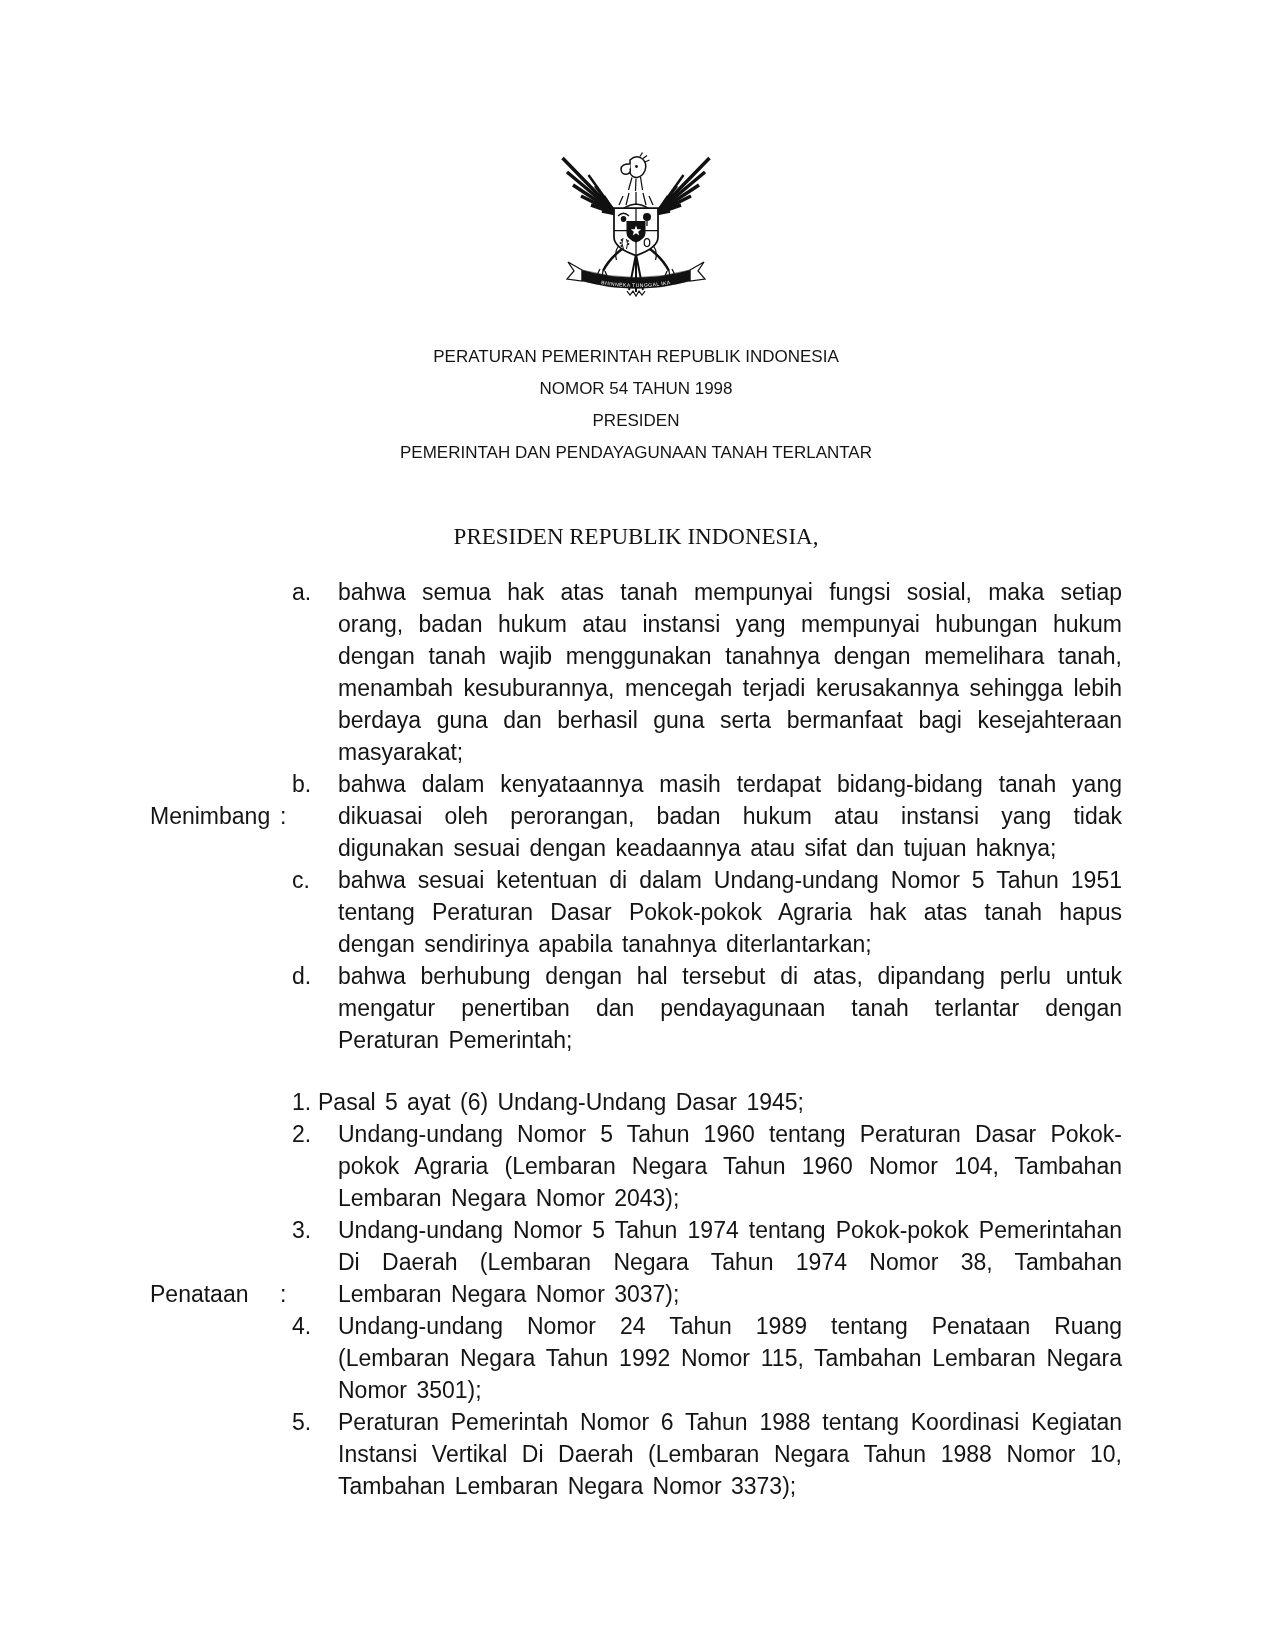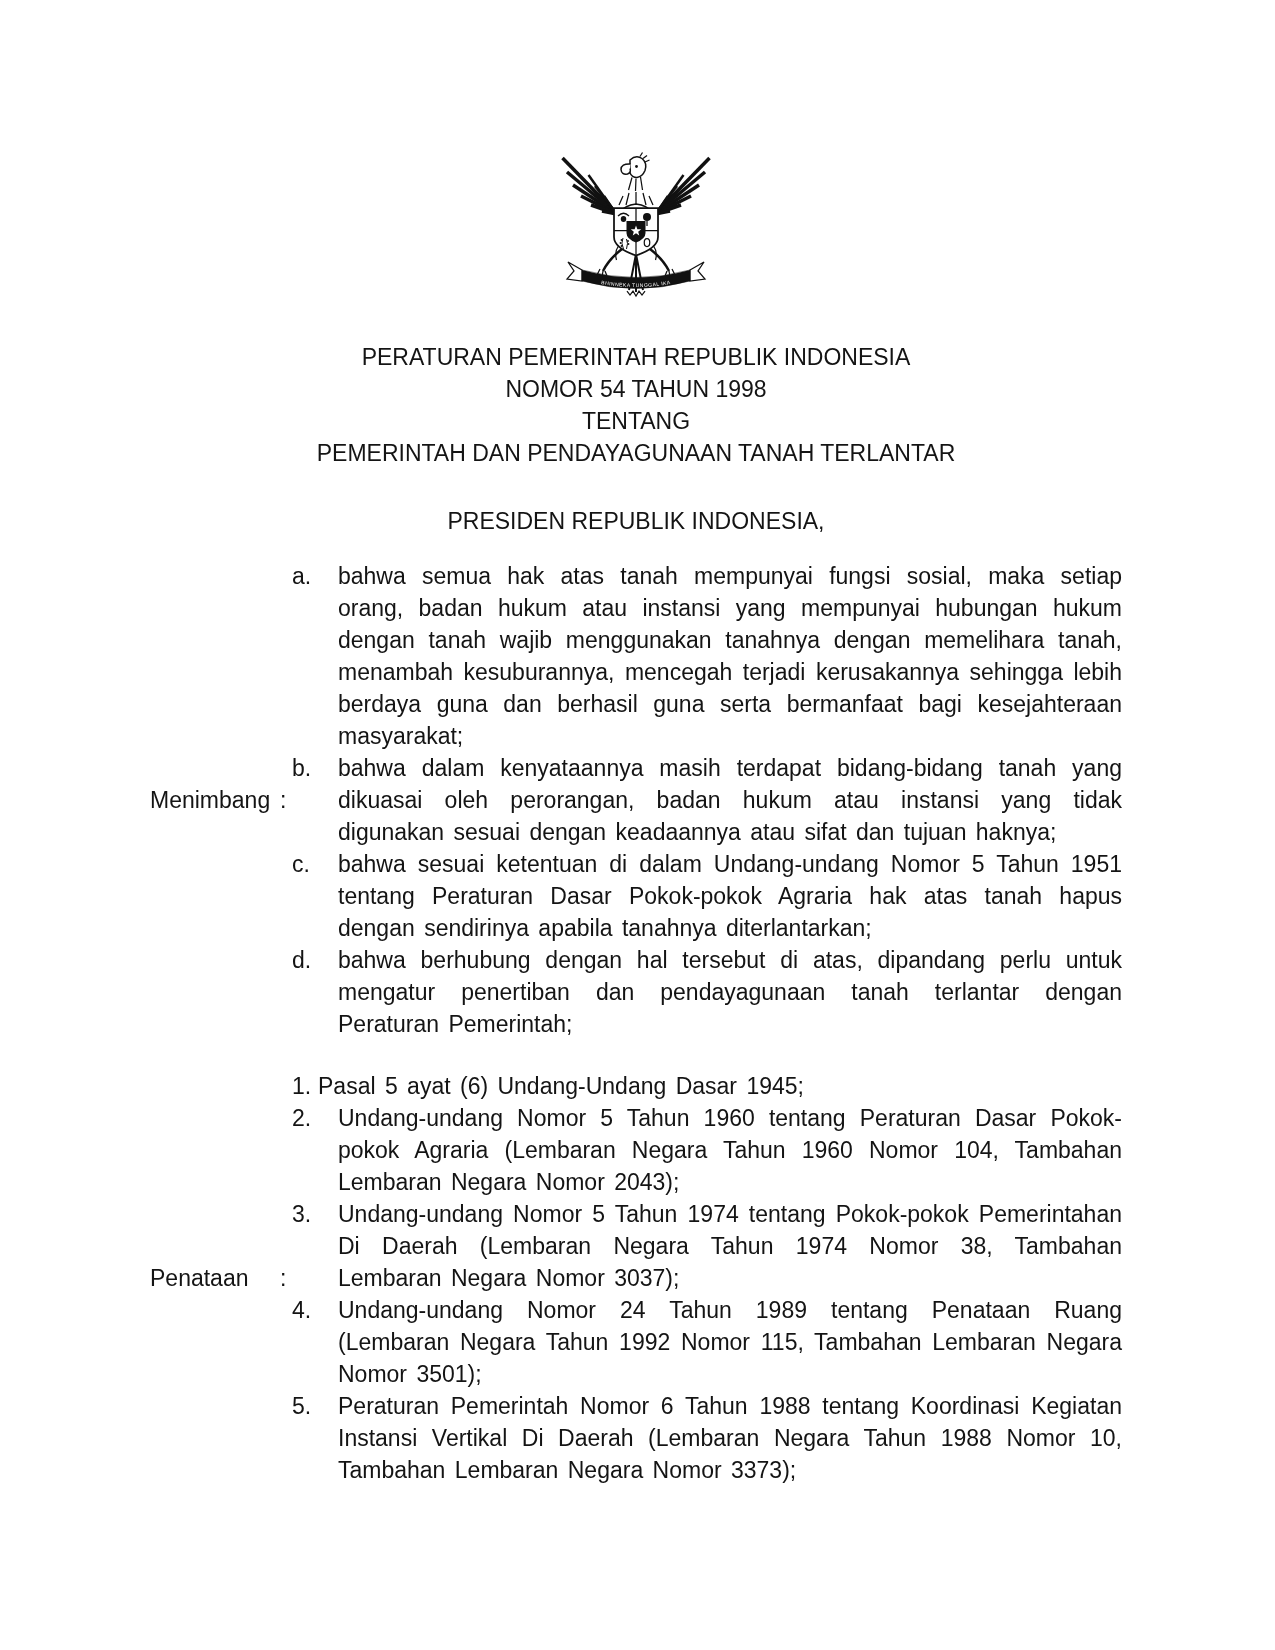--- a/index.html
+++ b/index.html
@@ -11,22 +11,22 @@
     color:#141414;
     font-family:"Liberation Sans", sans-serif;
     font-size:23px;
     line-height:32px;
     box-sizing:border-box;
     padding:140px 153px 0 150px;
     overflow:hidden;
   }
   .emblem-wrap { text-align:center; height:165px; }
   .emblem-wrap svg { display:inline-block; }
-  .title-block { text-align:center; margin-top:36px; font-size:23px; line-height:32px; }
-  .opening { text-align:center; margin-top:36px; }
+  .title-block { text-align:center; margin-top:36px; font-size:17px; line-height:32px; }
+  .opening { text-align:center; margin-top:52px;font-family:Liberation Serif, serif; }
   .section { display:flex; align-items:center; }
   .section.first { margin-top:23px; }
   .section.second { margin-top:30px; }
   .sec-label { width:130px; flex:0 0 130px; }
   .sec-colon { width:12px; flex:0 0 12px; }
   .sec-items { flex:1 1 auto; min-width:0; }
   .item { display:flex; align-items:flex-start; }
   .marker { width:46px; flex:0 0 46px; }
   .item.tight .marker { width:26px; flex:0 0 26px; }
   .itext { flex:1 1 auto; min-width:0; text-align:justify; word-spacing:3px; }
@@ -116,21 +116,21 @@
         </text>
       </g>
 
       <path d="M132 302 l6 8 l6 -8 l6 10 l6 -10 l6 8 l6 -8" fill="none" stroke="#111" stroke-width="2.5"></path>
     </svg>
   </div>
 
   <div class="title-block">
     <div>PERATURAN PEMERINTAH REPUBLIK INDONESIA</div>
     <div>NOMOR 54 TAHUN 1998</div>
-    <div>TENTANG</div>
+    <div>PRESIDEN</div>
     <div>PEMERINTAH DAN PENDAYAGUNAAN TANAH TERLANTAR</div>
   </div>
 
   <div class="opening">PRESIDEN REPUBLIK INDONESIA,</div>
 
   <div class="section first">
     <div class="sec-label">Menimbang</div>
     <div class="sec-colon">:</div>
     <div class="sec-items">
       <div class="item">

